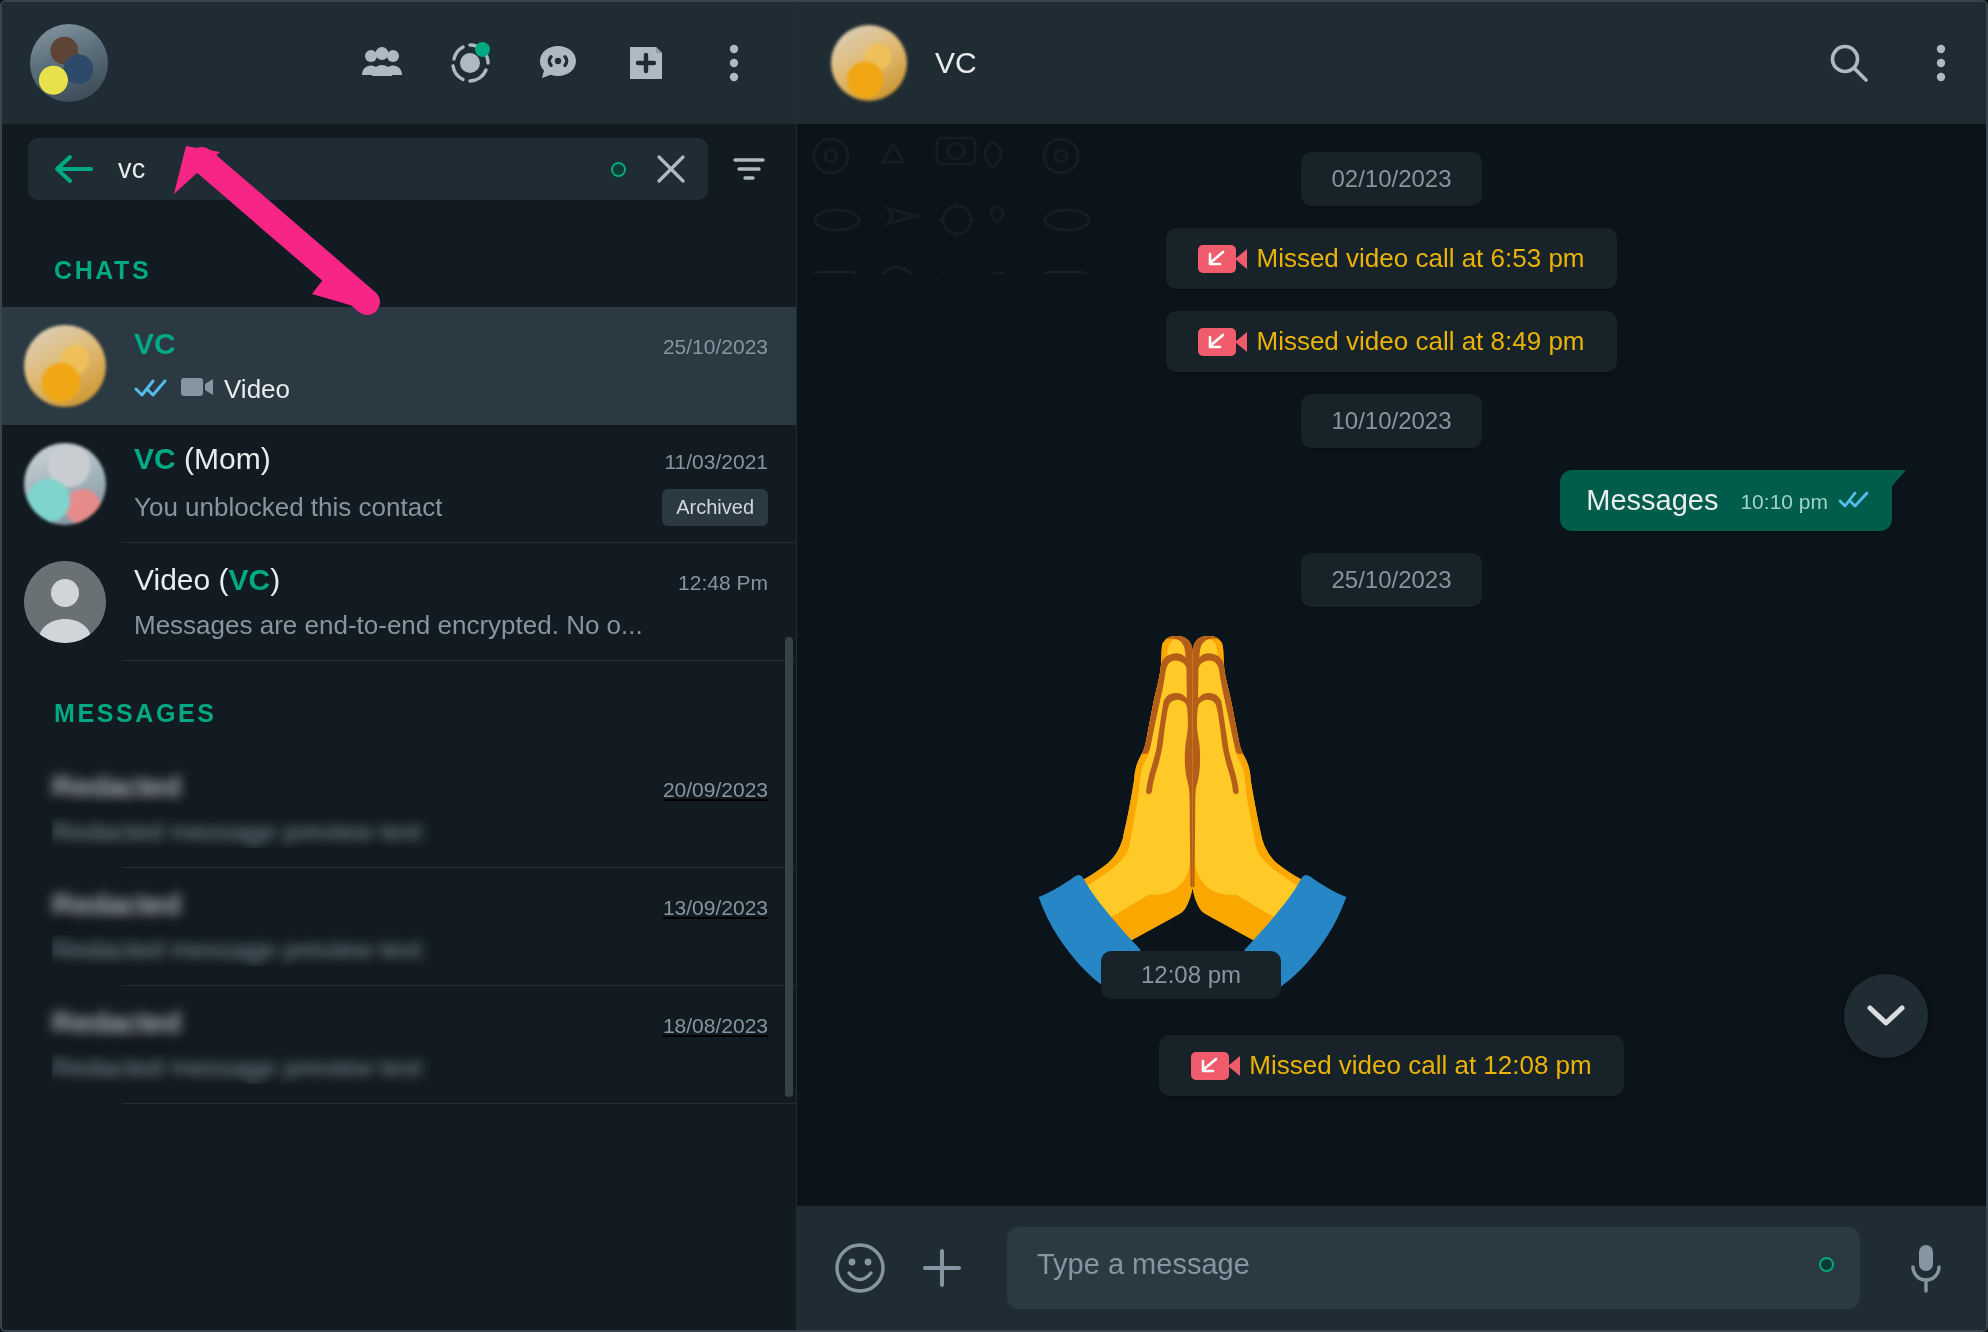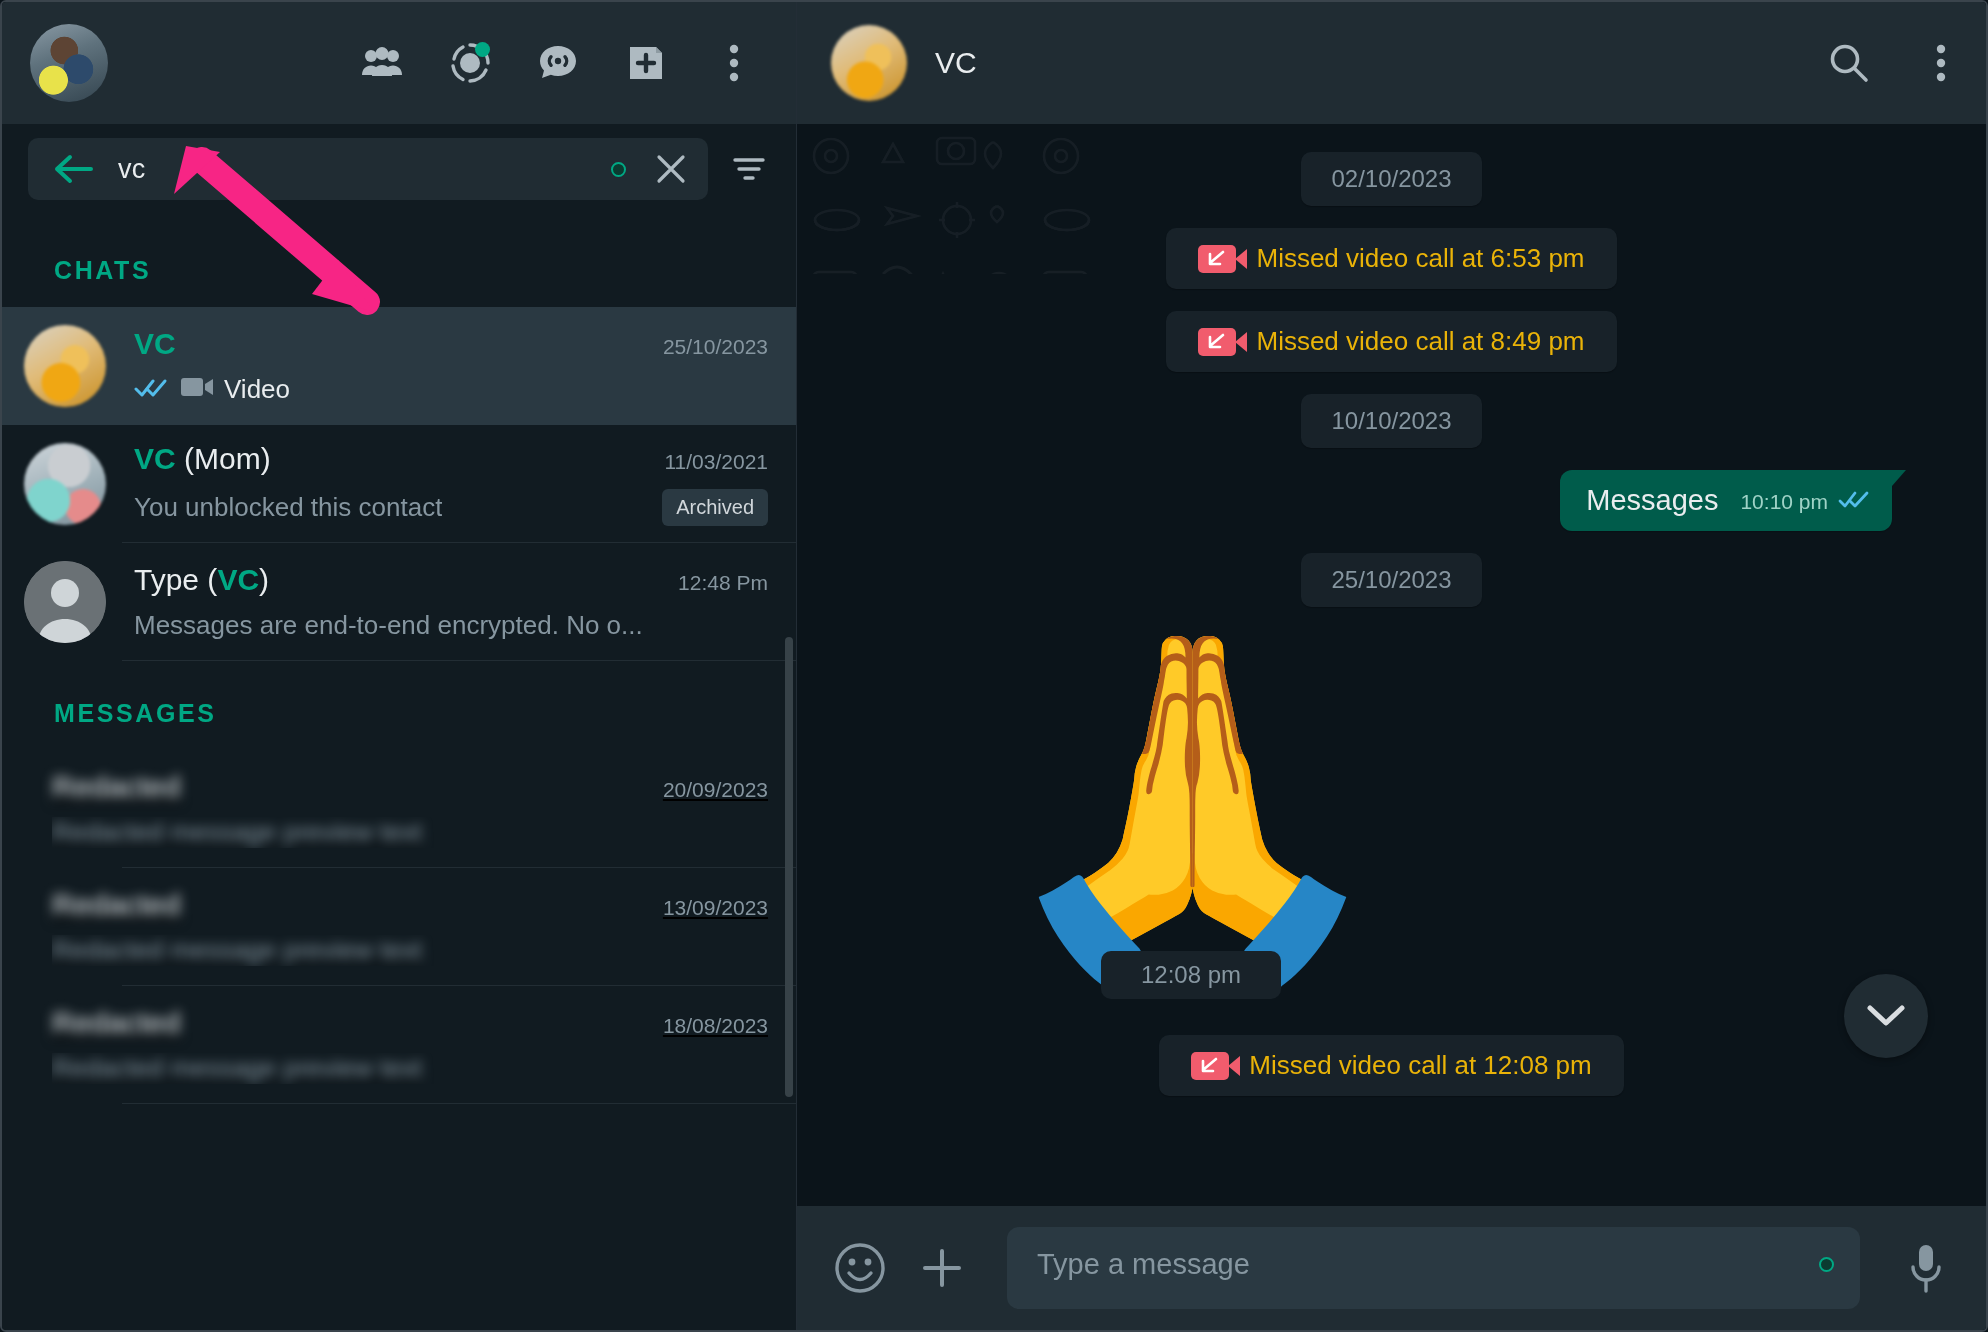--- a/index.html
+++ b/index.html
@@ -548,21 +548,21 @@
         <div class="sep"></div>
         <div class="row-av av-default">
           <svg width="82" height="82" viewBox="0 0 82 82">
             <circle cx="41" cy="41" r="41" fill="#6a7175"></circle>
             <circle cx="41" cy="32" r="14" fill="#cfd5d8"></circle>
             <path d="M14 82c0-15 12-24 27-24s27 9 27 24z" fill="#cfd5d8"></path>
           </svg>
         </div>
         <div class="row-body">
           <div class="row-top">
-            <span class="row-title"><span>Type (</span><span class="hl">VC</span><span>)</span></span>
+            <span class="row-title"><span>Video (</span><span class="hl">VC</span><span>)</span></span>
             <span class="row-time">12:48 Pm</span>
           </div>
           <div class="row-sub">
             <span class="subtext">Messages are end-to-end encrypted. No o...</span>
           </div>
         </div>
       </div>
 
       <div class="section-head">MESSAGES</div>
 

